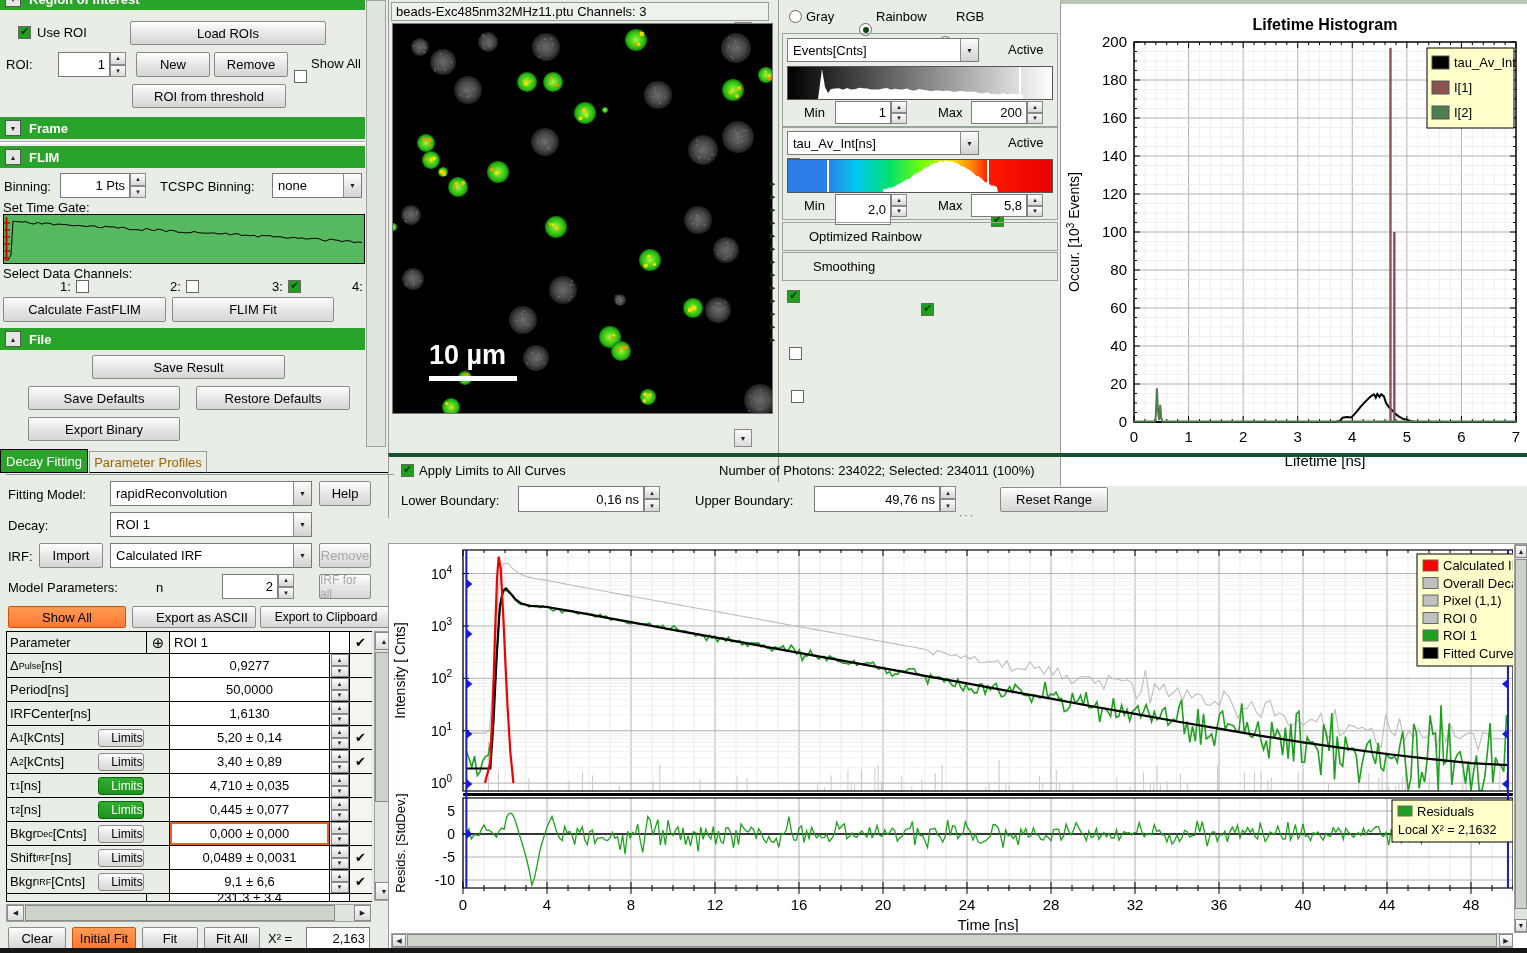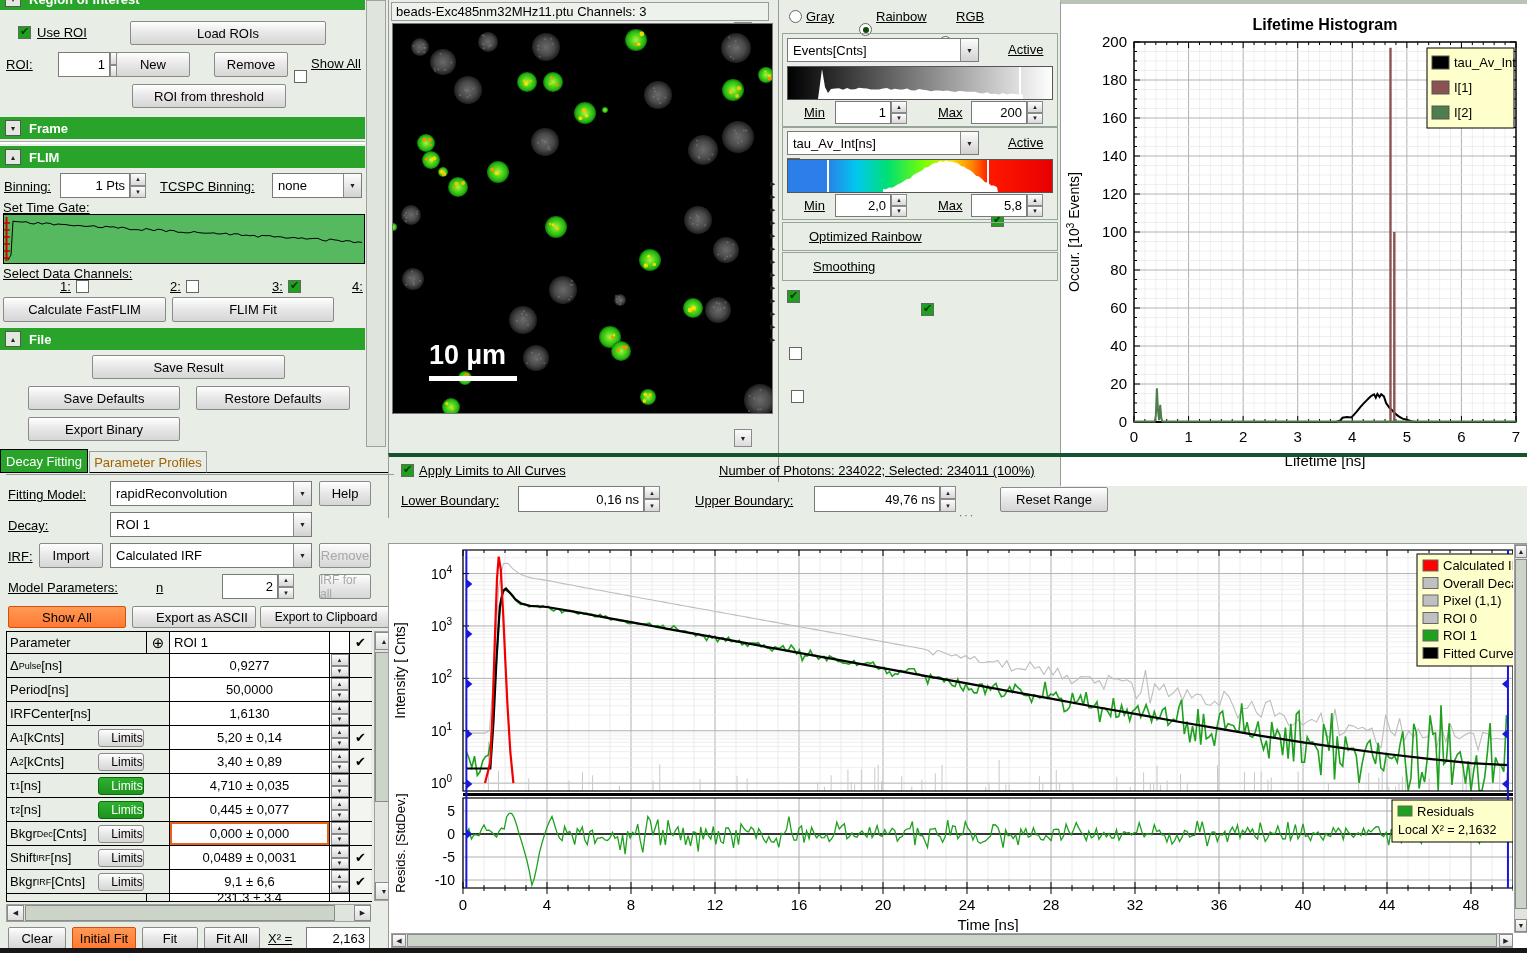--- a/index.html
+++ b/index.html
@@ -22,21 +22,21 @@
   .radio.sel::after{content:"";position:absolute;left:2.5px;top:2.5px;width:6px;height:6px;border-radius:50%;background:#0c4a0c;}
   .inp{background:#fff;border:1px solid #7a7a7a;box-sizing:border-box;display:flex;align-items:center;
        justify-content:flex-end;padding-right:4px;font-size:13px;}
   .spin{width:16px;box-sizing:border-box;display:flex;flex-direction:column;}
   .spin div{flex:1;background:linear-gradient(#fdfdfd,#d8d8d8);border:1px solid #8a8a8a;font-size:6px;
             display:flex;align-items:center;justify-content:center;color:#222;}
   .dd{background:#fff;border:1px solid #7a7a7a;box-sizing:border-box;display:flex;align-items:center;}
   .dd .dtext{flex:1;padding-left:5px;overflow:hidden;white-space:nowrap;}
   .dd .dbtn{width:17px;align-self:stretch;background:linear-gradient(#fdfdfd,#d2d2d2);border-left:1px solid #8a8a8a;
             display:flex;align-items:center;justify-content:center;font-size:7px;color:#222;}
-  .lbl{white-space:nowrap;text-decoration:underline;}
+  .lbl{white-space:nowrap;}
   .scroll{background:#dfe5dc;border:1px solid #a0a0a0;box-sizing:border-box;}
   .sbtn{background:linear-gradient(#fbfbfb,#dcdcdc);border:1px solid #8a8a8a;box-sizing:border-box;
         display:flex;align-items:center;justify-content:center;font-size:7px;color:#222;}
   .sthumb{background:#ccd4c9;border:1px solid #8a8a8a;box-sizing:border-box;}
   .tab{display:flex;align-items:center;justify-content:center;font-size:13px;box-sizing:border-box;}
   .tab.active{background:#29a329;color:#fff;border:1px solid #000;}
   .tab.inactive{background:#e8eee6;color:#a16207;border:1px solid #9a9a9a;border-bottom:1px solid #000;}
   .grp{border:1px solid #9aa59a;box-sizing:border-box;}
   
   #ptable{border-left:1px solid #000;border-top:1px solid #000;}
@@ -70,21 +70,21 @@
       </div>
 
     <span class="lbl abs" style="left:6px;top:57px;">ROI:</span>
     <div class="inp abs" style="left:58px;top:52px;width:52px;height:25px;">
         <span>1</span>
       </div>
     <div class="spin abs" style="left:110px;top:52px;height:25px;">
         <div>▲</div>
         <div>▼</div>
       </div>
-    <div class="btn abs" style="left:116px;top:52px;width:74px;height:25px;">
+    <div class="btn abs" style="left:136px;top:52px;width:74px;height:25px;">
         <span>New</span>
       </div>
     <div class="btn abs" style="left:214px;top:52px;width:74px;height:25px;">
         <span>Remove</span>
       </div>
     <div class="cb abs" style="left:294px;top:57px;"></div>
     <span class="lbl abs" style="left:311px;top:56px;">Show All</span>
     <div class="btn abs" style="left:132px;top:84px;width:154px;height:24px;">
         <span>ROI from threshold</span>
       </div>
@@ -777,21 +777,21 @@
             <stop offset="100%" stop-color="#e80000"></stop>
           </linearGradient>
         </defs>
         <rect x="0" y="0" width="264" height="32" fill="url(#rbG)"></rect>
         <path d="M95 32 L95 28.9 L98 29.2 L101 27.4 L104 27.7 L107 26.3 L110 24.3 L113 23.1 L116 21.0 L119 18.9 L122 18.7 L125 15.2 L128 13.4 L131 12.1 L134 10.4 L137 7.5 L140 7.2 L143 4.8 L146 3.3 L149 3.1 L152 0.7 L155 2.0 L158 0.6 L161 1.5 L164 1.8 L167 2.6 L170 3.5 L173 6.0 L176 6.7 L179 8.7 L182 10.2 L185 12.5 L188 15.7 L191 16.6 L194 19.1 L197 22.2 L200 22.5 L203 25.4 L206 25.6 L209 27.2 L210 32 Z" fill="#fff"></path>
         <line x1="40" y1="0" x2="40" y2="32" stroke="#fff" stroke-width="2"></line>
         <line x1="200" y1="0" x2="200" y2="32" stroke="#fff" stroke-width="2"></line>
       </svg>
     <div class="cb checked abs" style="left:8px;top:199px;"></div>
     <span class="lbl abs" style="left:25px;top:198px;">Min</span>
-    <div class="inp abs" style="left:56px;top:194px;width:56px;height:23px;">
+    <div class="inp abs" style="left:56px;top:194px;width:56px;height:31px;">
         <span>2,0</span>
       </div>
     <div class="spin abs" style="left:112px;top:194px;height:23px;">
         <div>▲</div>
         <div>▼</div>
       </div>
     <div class="cb checked abs" style="left:142px;top:199px;"></div>
     <span class="lbl abs" style="left:159px;top:198px;">Max</span>
     <div class="inp abs" style="left:192px;top:194px;width:56px;height:23px;">
         <span>5,8</span>

